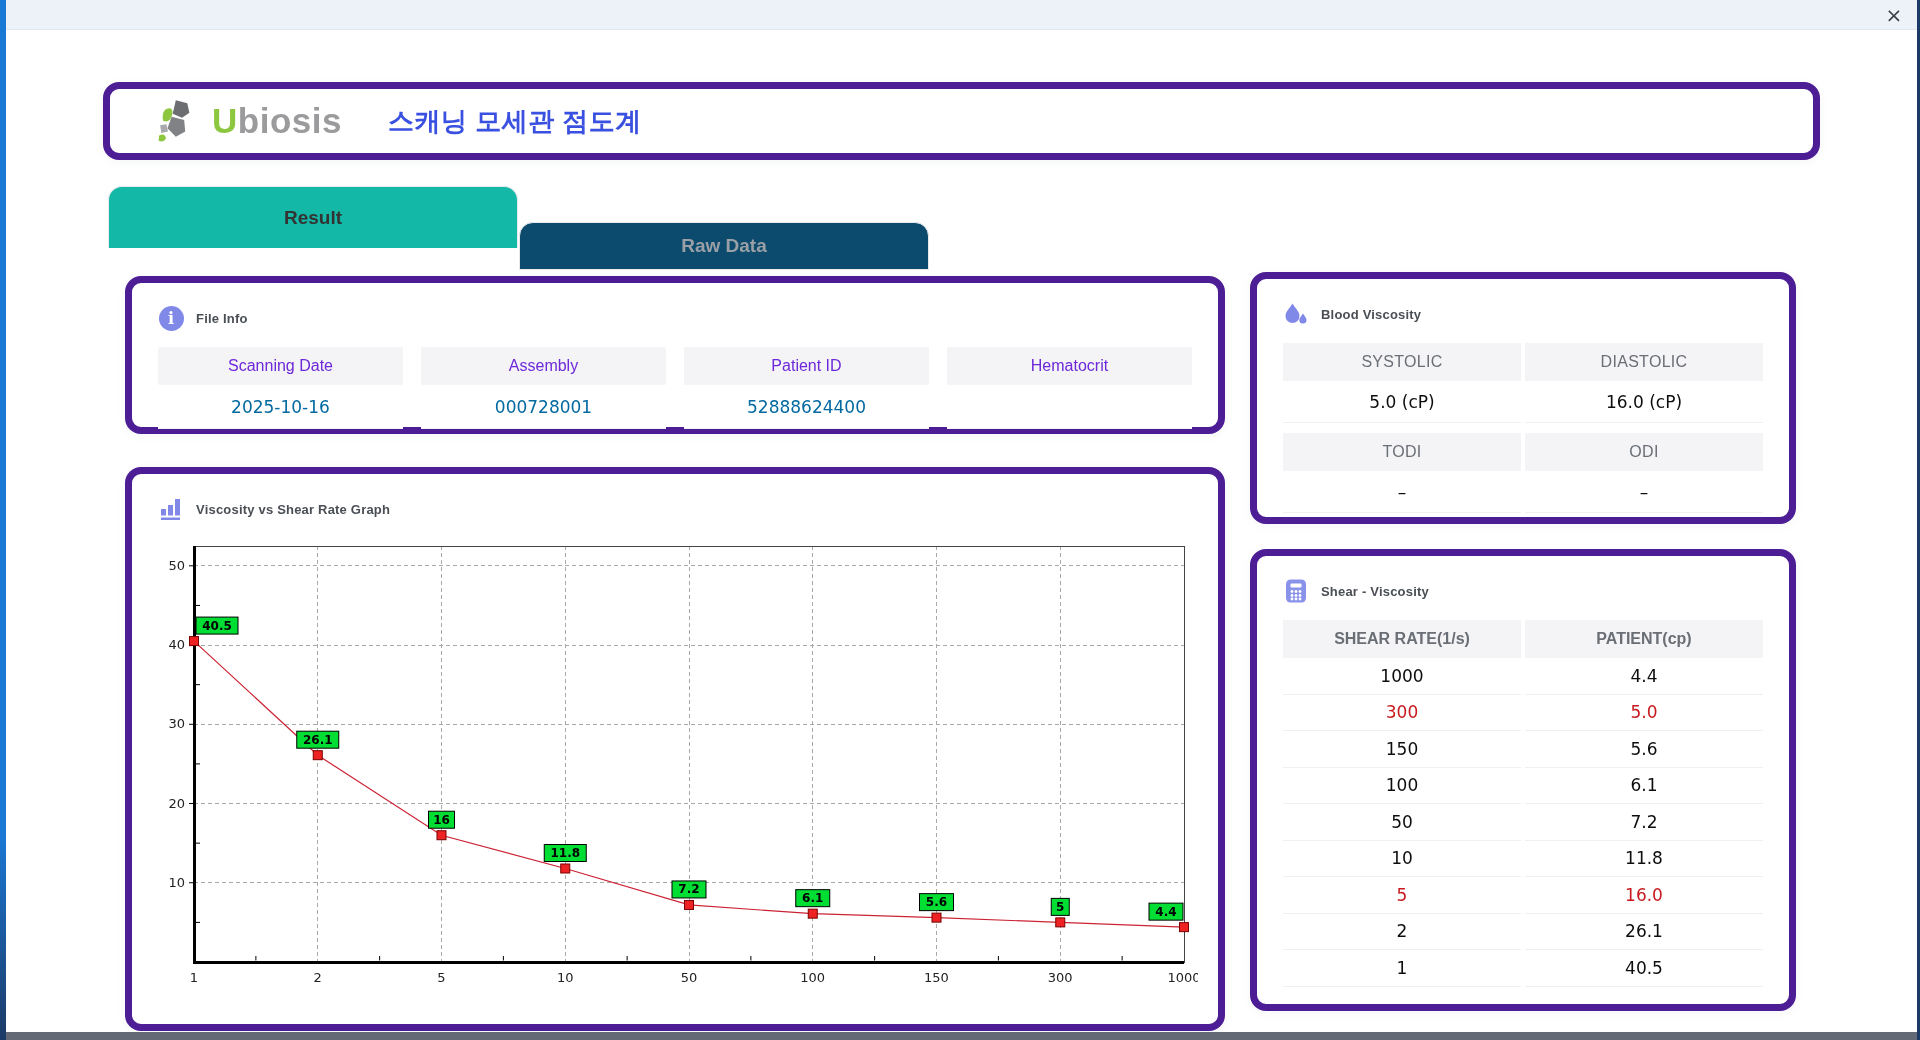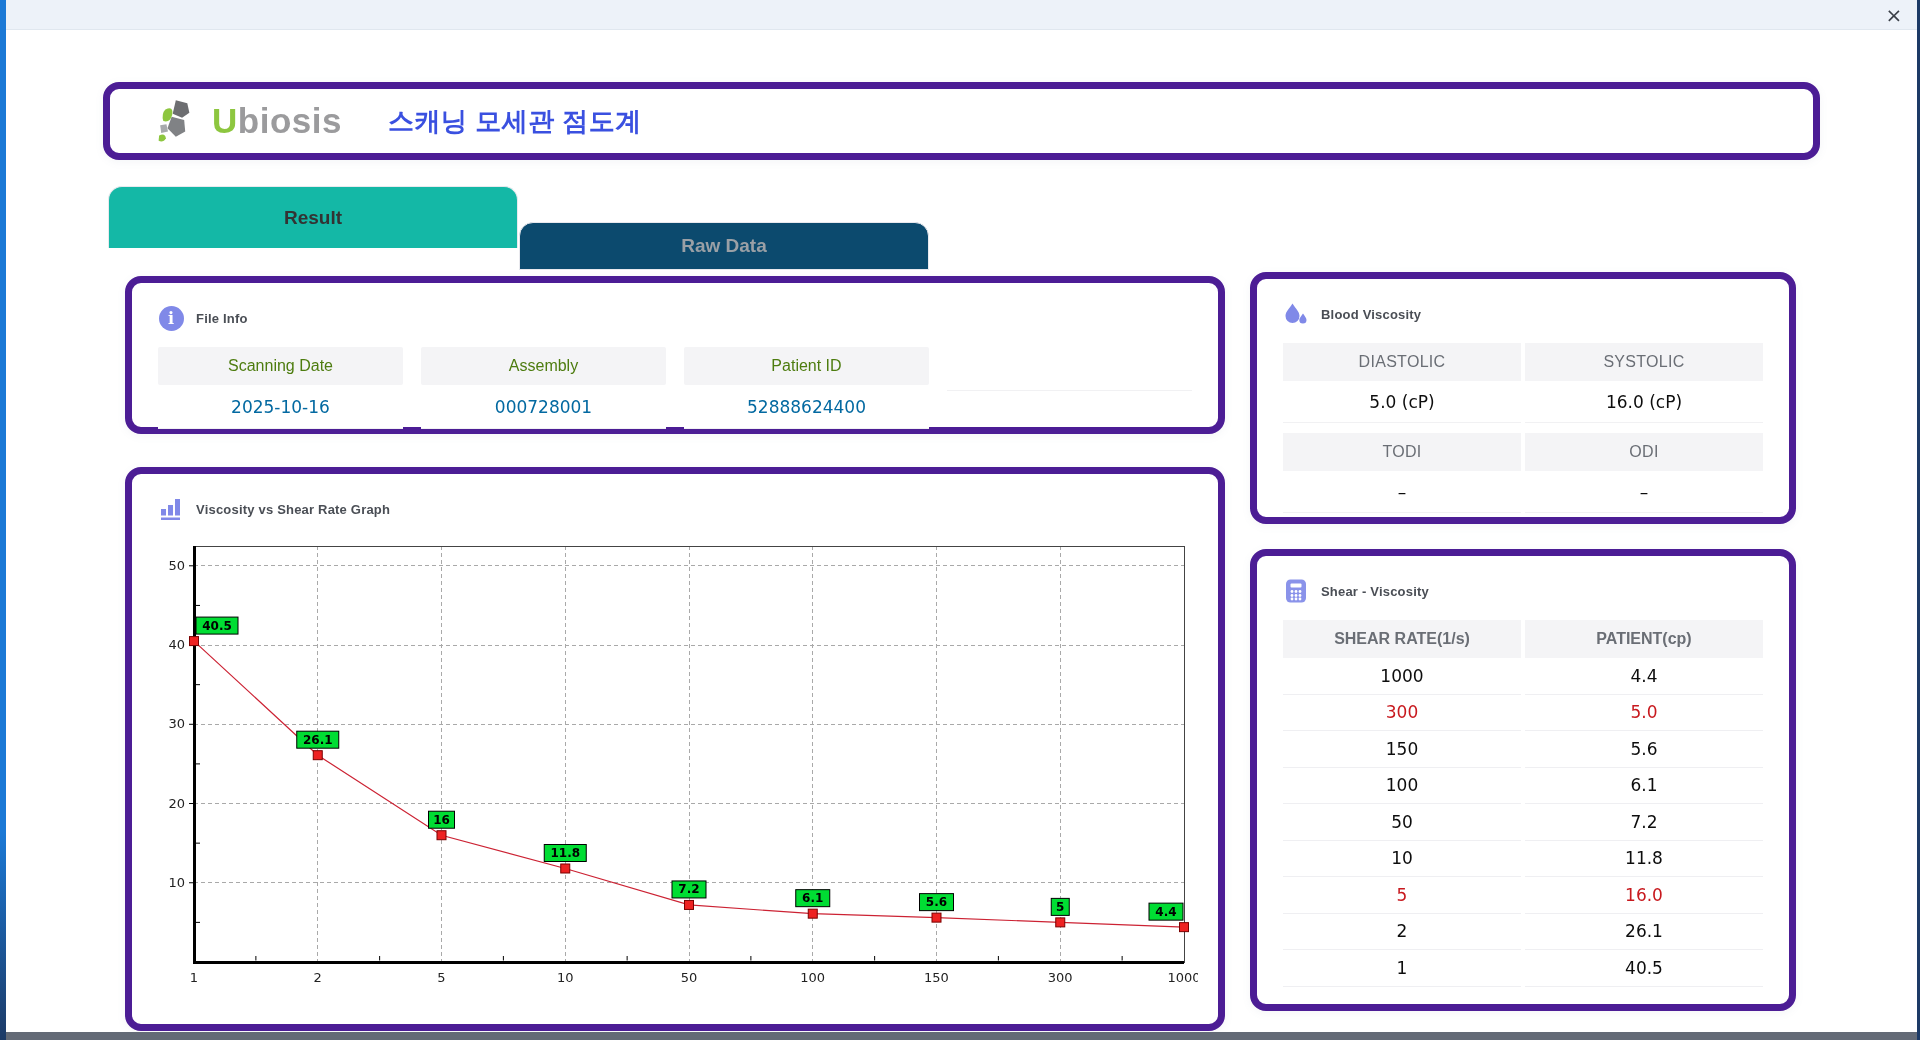--- a/index.html
+++ b/index.html
@@ -41,21 +41,21 @@
   .card-title h2 { font-size:13px; font-weight:bold; color:#4a4e55; letter-spacing:0.2px; }
   .icon-box { width:26px; height:26px; display:inline-flex; align-items:center; justify-content:center; flex:0 0 auto; }
   .info-circle { width:25px; height:25px; border-radius:50%; background:#8089e8; color:#fff;
     display:flex; align-items:center; justify-content:center; font-weight:bold; font-size:16px;
     font-family:"DejaVu Serif", serif; }
 
   
   .file-info-card { left:125px; top:276px; width:1100px; height:158px; }
   .fi-fields { display:flex; gap:18px; margin:16px 26px 0 26px; }
   .fi-col { flex:1; }
-  .fi-label { background:#f4f4f6; color:#4d7c0f; font-size:16px; height:38px;
+  .fi-label { background:#f4f4f6; color:#6d28d9; font-size:16px; height:38px;
     display:flex; align-items:center; justify-content:center; border-radius:2px; }
   .fi-value { background:#fff; color:#0369a1; font-size:17px; height:44px;
     display:flex; align-items:center; justify-content:center; border-bottom:1px solid #f1f1f3;
     font-family:"DejaVu Sans", sans-serif; }
 
   
   .graph-card { left:125px; top:467px; width:1100px; height:564px; }
   .chart-mount { margin:10px 0 0 26px; }
   .chart-mount svg { display:block; }
 
@@ -118,20 +118,21 @@
       </div>
       <div class="fi-col">
         <div class="fi-label">Assembly</div>
         <div class="fi-value">000728001</div>
       </div>
       <div class="fi-col">
         <div class="fi-label">Patient ID</div>
         <div class="fi-value">52888624400</div>
       </div>
       <div class="fi-col">
+        <div class="fi-label">Hematocrit</div>
         <div class="fi-value"></div>
       </div>
     </div>
 </section>
 
 <section class="card graph-card">
   <div class="card-title">
     <span class="icon-box">
       <svg width="26" height="26" viewBox="0 0 26 26">
         <rect x="3" y="13" width="5" height="6.5" fill="#8089e8"></rect>
@@ -231,22 +232,22 @@
       <svg width="26" height="26" viewBox="0 0 26 26">
         <path d="M9.5 2.5 C12.5 7.5 16.5 10.5 16.5 15 a7 7 0 0 1 -14 0 C2.5 10.5 6.5 7.5 9.5 2.5 Z" fill="#8089e8"></path>
         <path d="M20 12.5 C21.6 15.2 23.5 16.7 23.5 19 a3.6 3.6 0 0 1 -7.2 0 c0 -2.3 2.1 -3.8 3.7 -6.5 Z" fill="#8089e8"></path>
       </svg>
     </span>
     <h2>Blood Viscosity</h2>
   </div>
   <div class="bv-tables" id="bv-tables">
       <div class="bv-table">
         <div class="bv-row bv-head">
+          <div class="bv-cell">SYSTOLIC</div>
           <div class="bv-cell">DIASTOLIC</div>
-          <div class="bv-cell">SYSTOLIC</div>
         </div>
         <div class="bv-row bv-vals">
           <div class="bv-cell">5.0 (cP)</div>
           <div class="bv-cell">16.0 (cP)</div>
         </div>
       </div>
       <div class="bv-table">
         <div class="bv-row bv-head">
           <div class="bv-cell">TODI</div>
           <div class="bv-cell">ODI</div>

